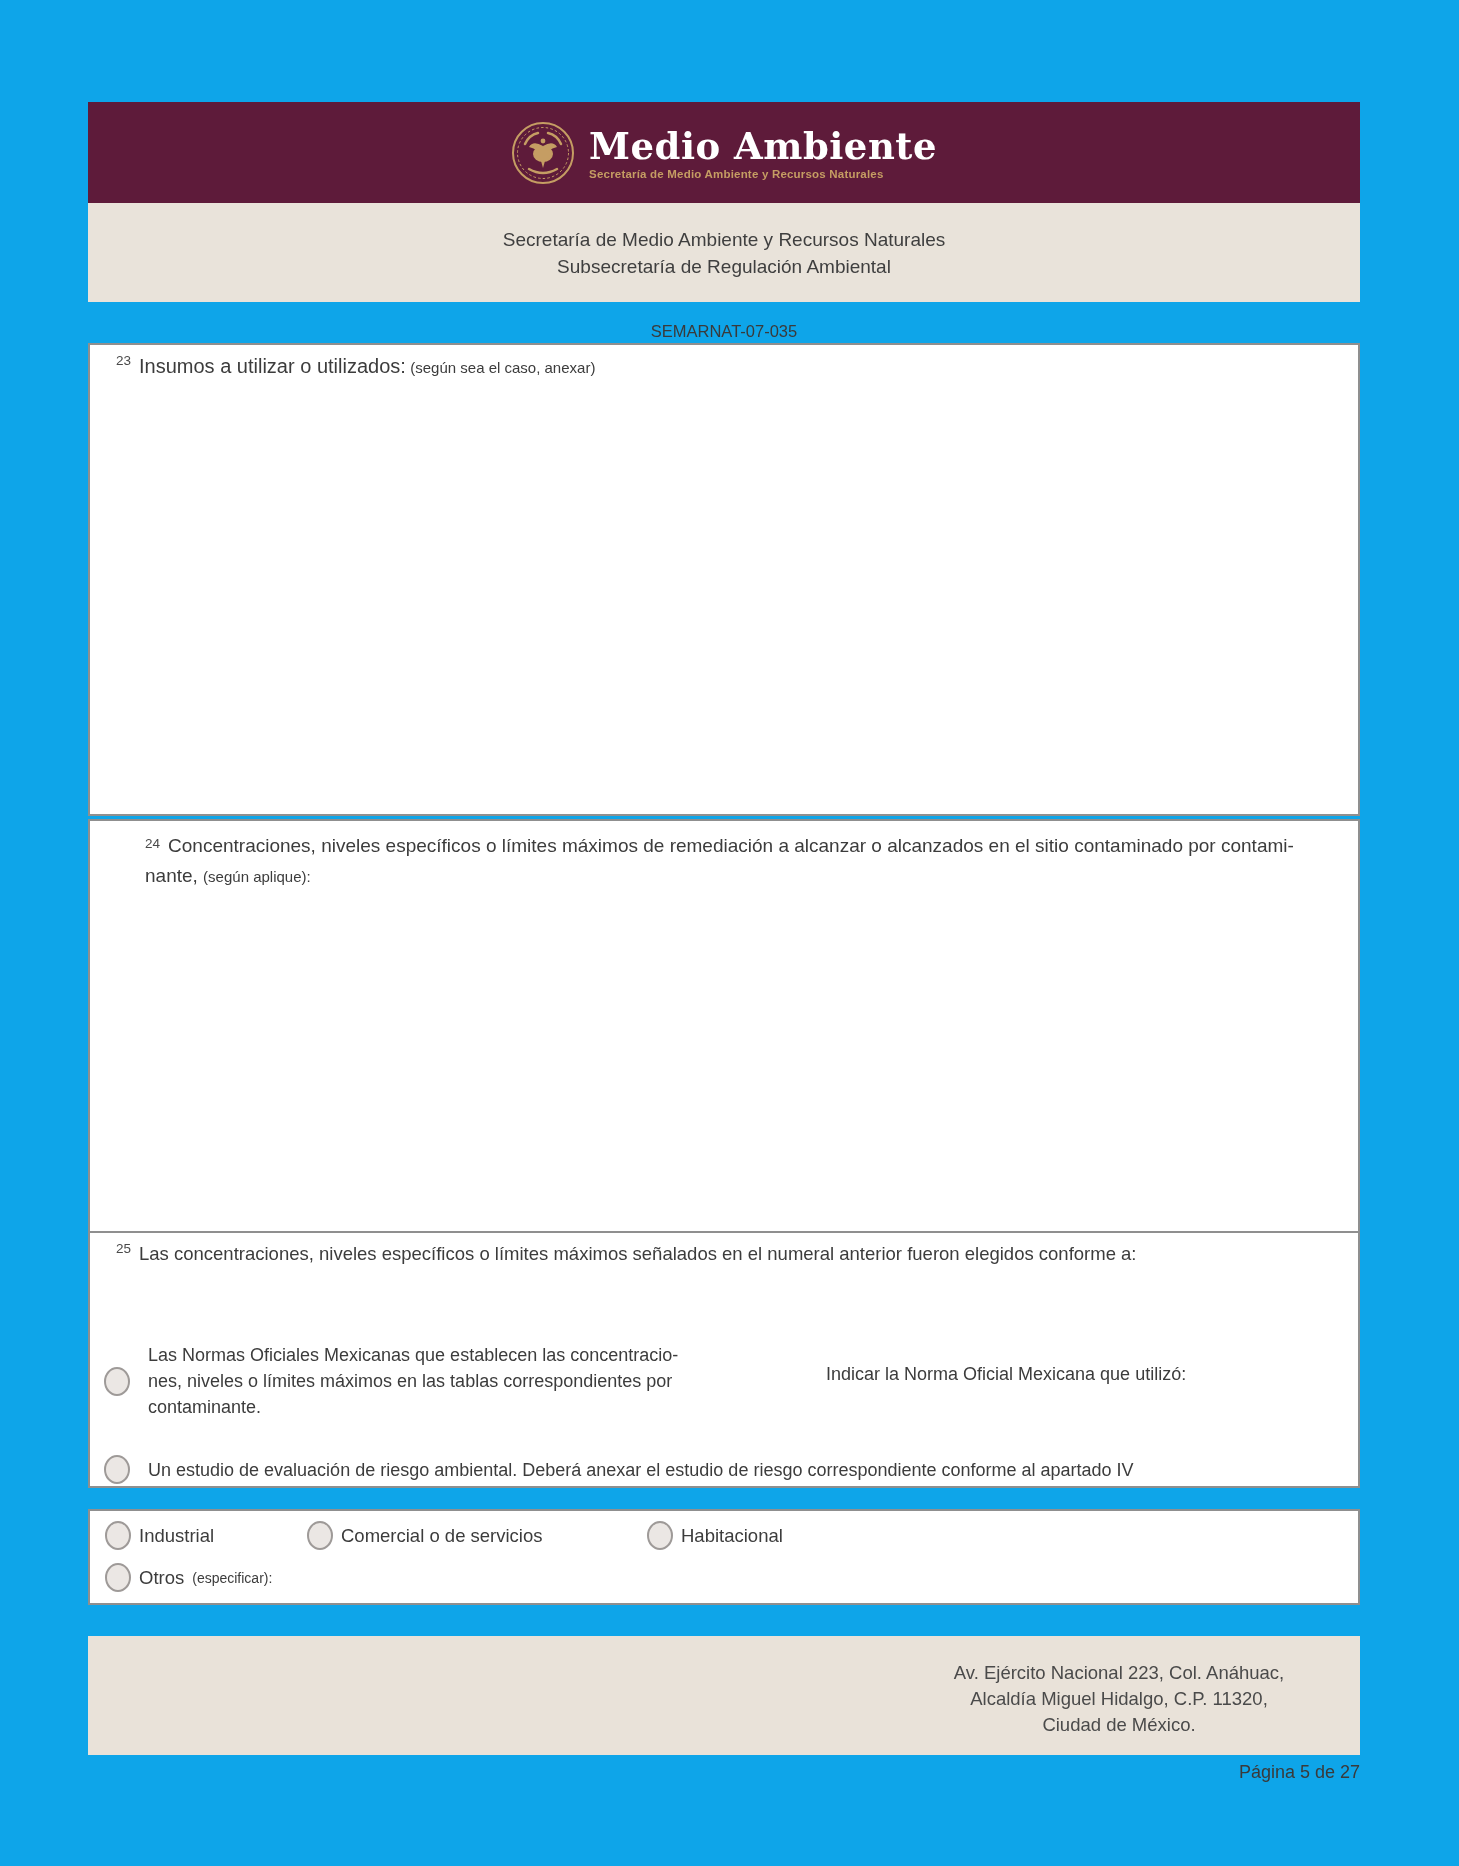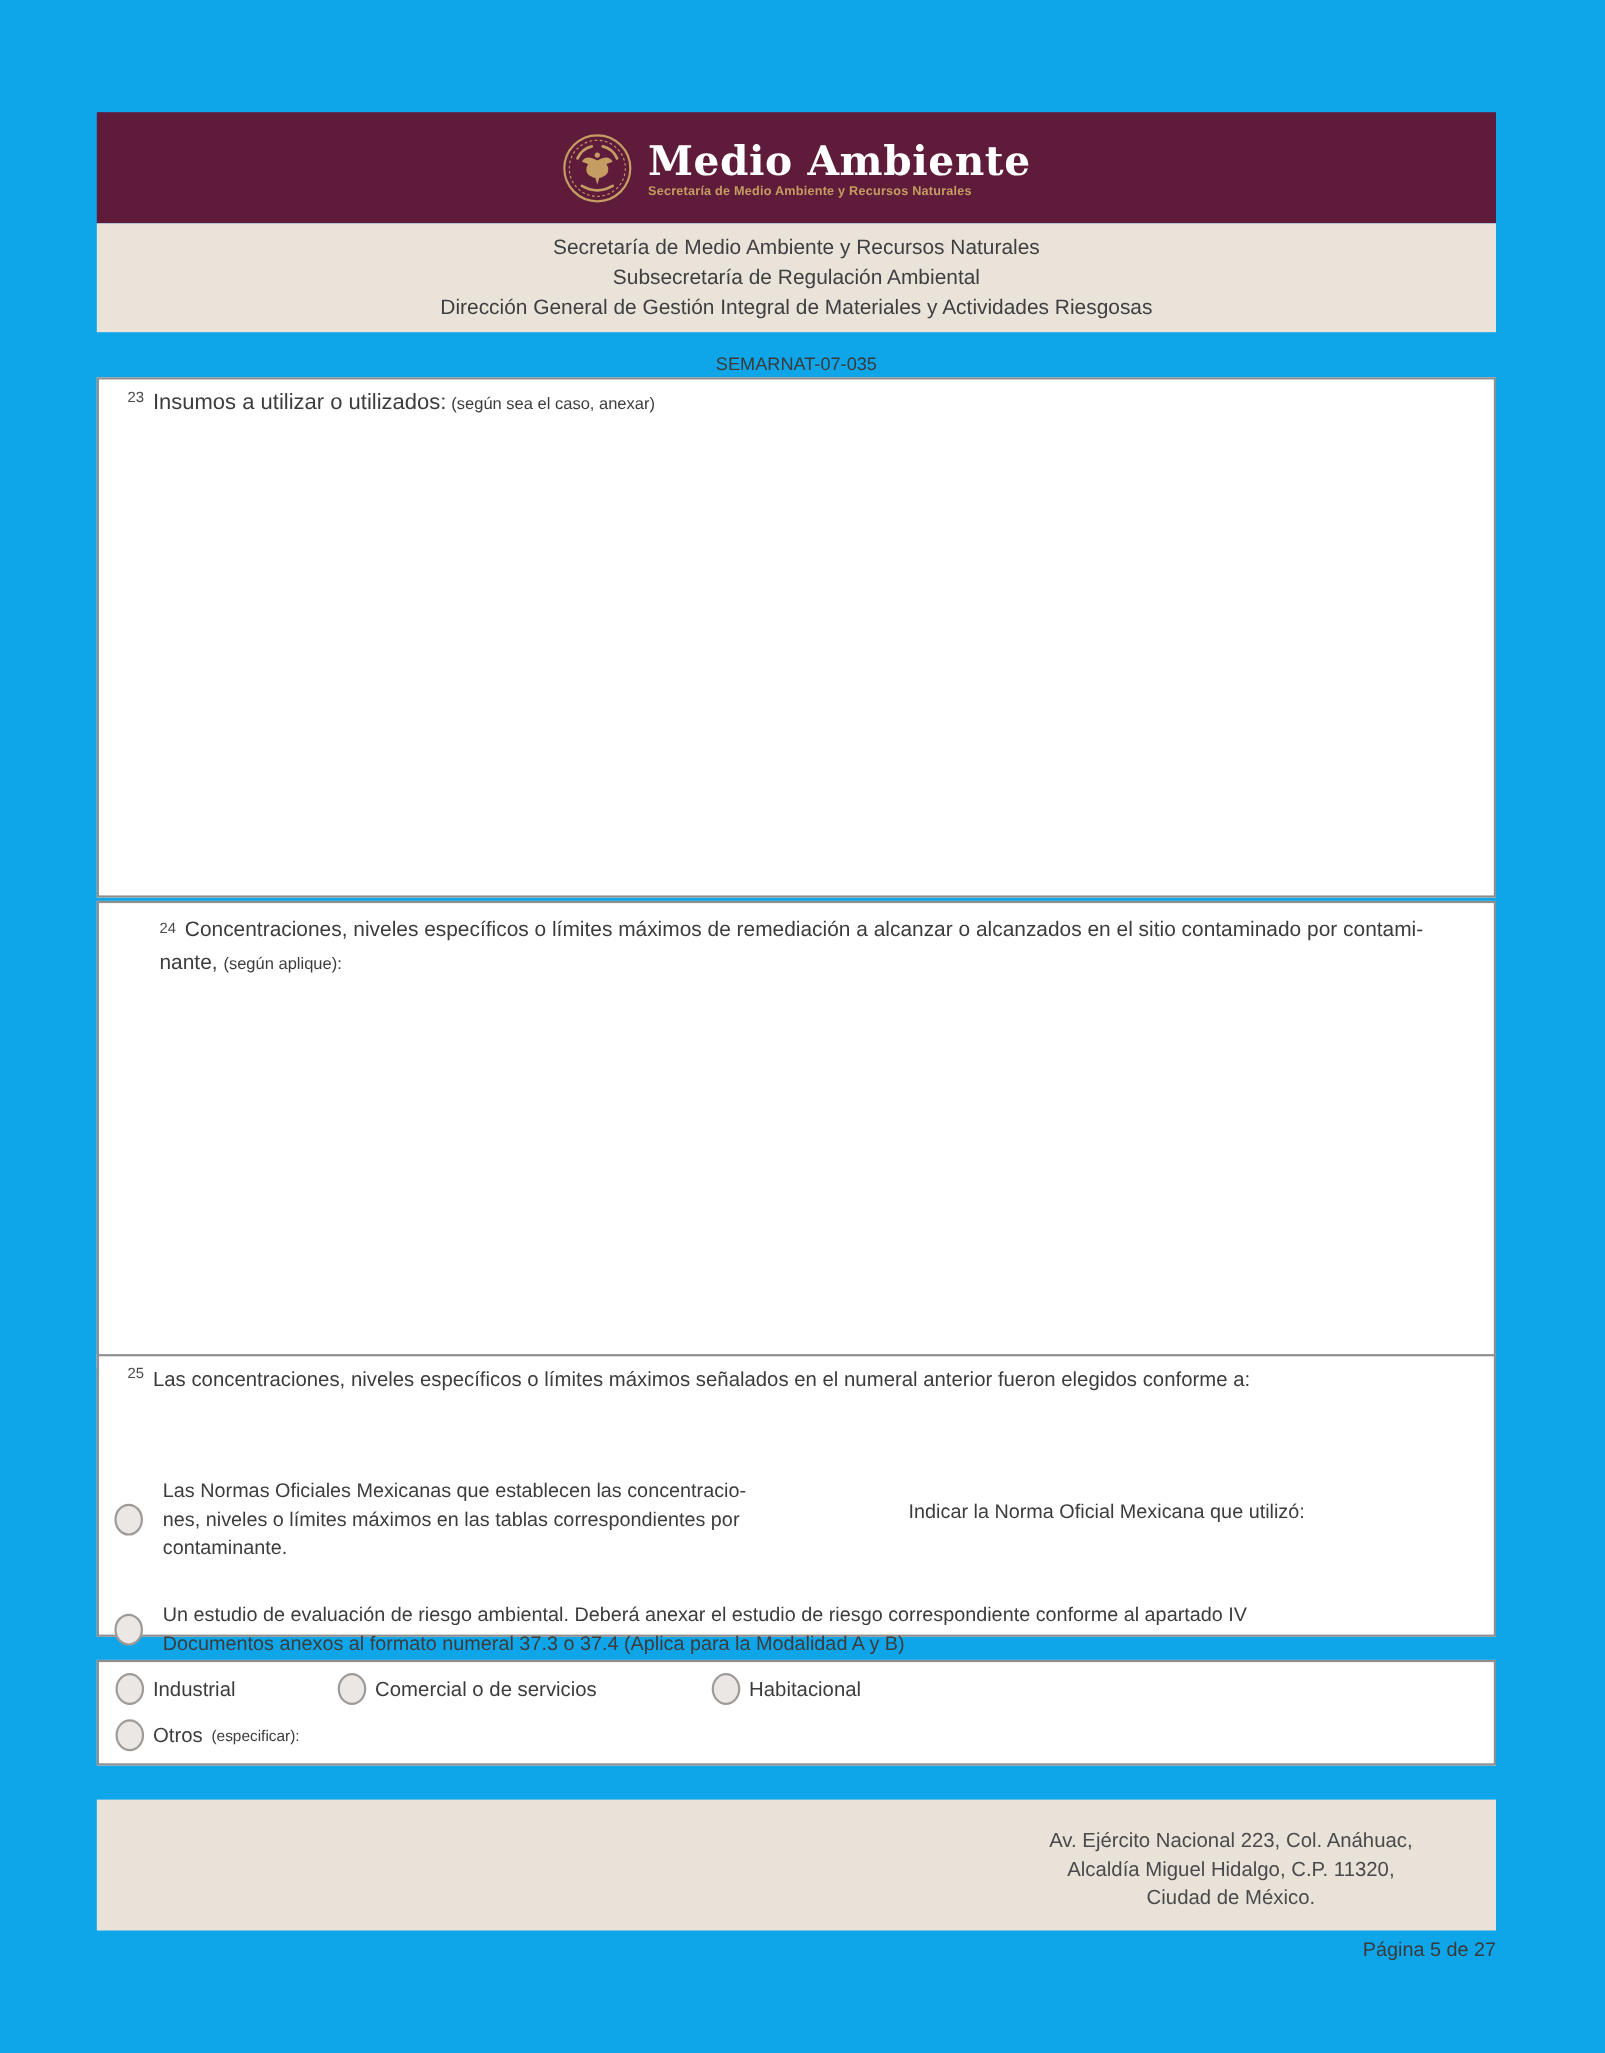--- a/index.html
+++ b/index.html
@@ -120,21 +120,20 @@
       <div class="logo-textcol">
         <div class="logo-title">Medio Ambiente</div>
         <div class="logo-subtitle">Secretaría de Medio Ambiente y Recursos Naturales</div>
       </div>
     </div>
   </div>
 
   <div class="band-beige">
     <div class="org-line">Secretaría de Medio Ambiente y Recursos Naturales</div>
     <div class="org-line">Subsecretaría de Regulación Ambiental</div>
-    <div class="org-line">Dirección General de Gestión Integral de Materiales y Actividades Riesgosas</div>
   </div>
 
   <div class="form-code">SEMARNAT-07-035</div>
 
   <div class="qbox qbox-23">
     <div class="qhead">
       <span class="qnum">23</span><span class="qlabel">Insumos a utilizar o utilizados:</span>
       <span class="hint">(según sea el caso,  anexar)</span>
     </div>
     <div class="field-area"></div>
@@ -154,21 +153,21 @@
       <span class="qnum">25</span><span class="qlabel-sm">Las concentraciones, niveles específicos o límites máximos señalados en el numeral anterior fueron elegidos conforme a:</span>
     </div>
   </div>
   <div class="opt1">
     <span class="radio"></span>
     <span class="opt-text"><span>Las Normas Oficiales Mexicanas que establecen las concentracio-</span><br><span>nes, niveles o límites máximos en las tablas correspondientes por</span><br><span>contaminante.</span></span>
   </div>
   <div class="side-label">Indicar la Norma Oficial Mexicana que utilizó:</div>
   <div class="opt2">
     <span class="radio"></span>
-    <span class="opt-text"><span>Un estudio de evaluación de riesgo ambiental.  Deberá anexar el estudio de riesgo correspondiente conforme al apartado IV</span><br><span>Documentos anexos al formato numeral 37.3 o 37.4 (Aplica para la Modalidad A y B)</span></span>
+    <span class="opt-text"><span>Un estudio de evaluación de riesgo ambiental.  Deberá anexar el estudio de riesgo correspondiente conforme al apartado IV</span><br></span>
   </div>
 
   <div class="qbox qbox-26">
     <div class="q26-right">
       <div class="q26-opt" style="left:15px; top:10px;">
         <span class="radio"></span>
         <span class="opt-label">Industrial</span>
       </div>
       <div class="q26-opt" style="left:217px; top:10px;">
         <span class="radio"></span>

